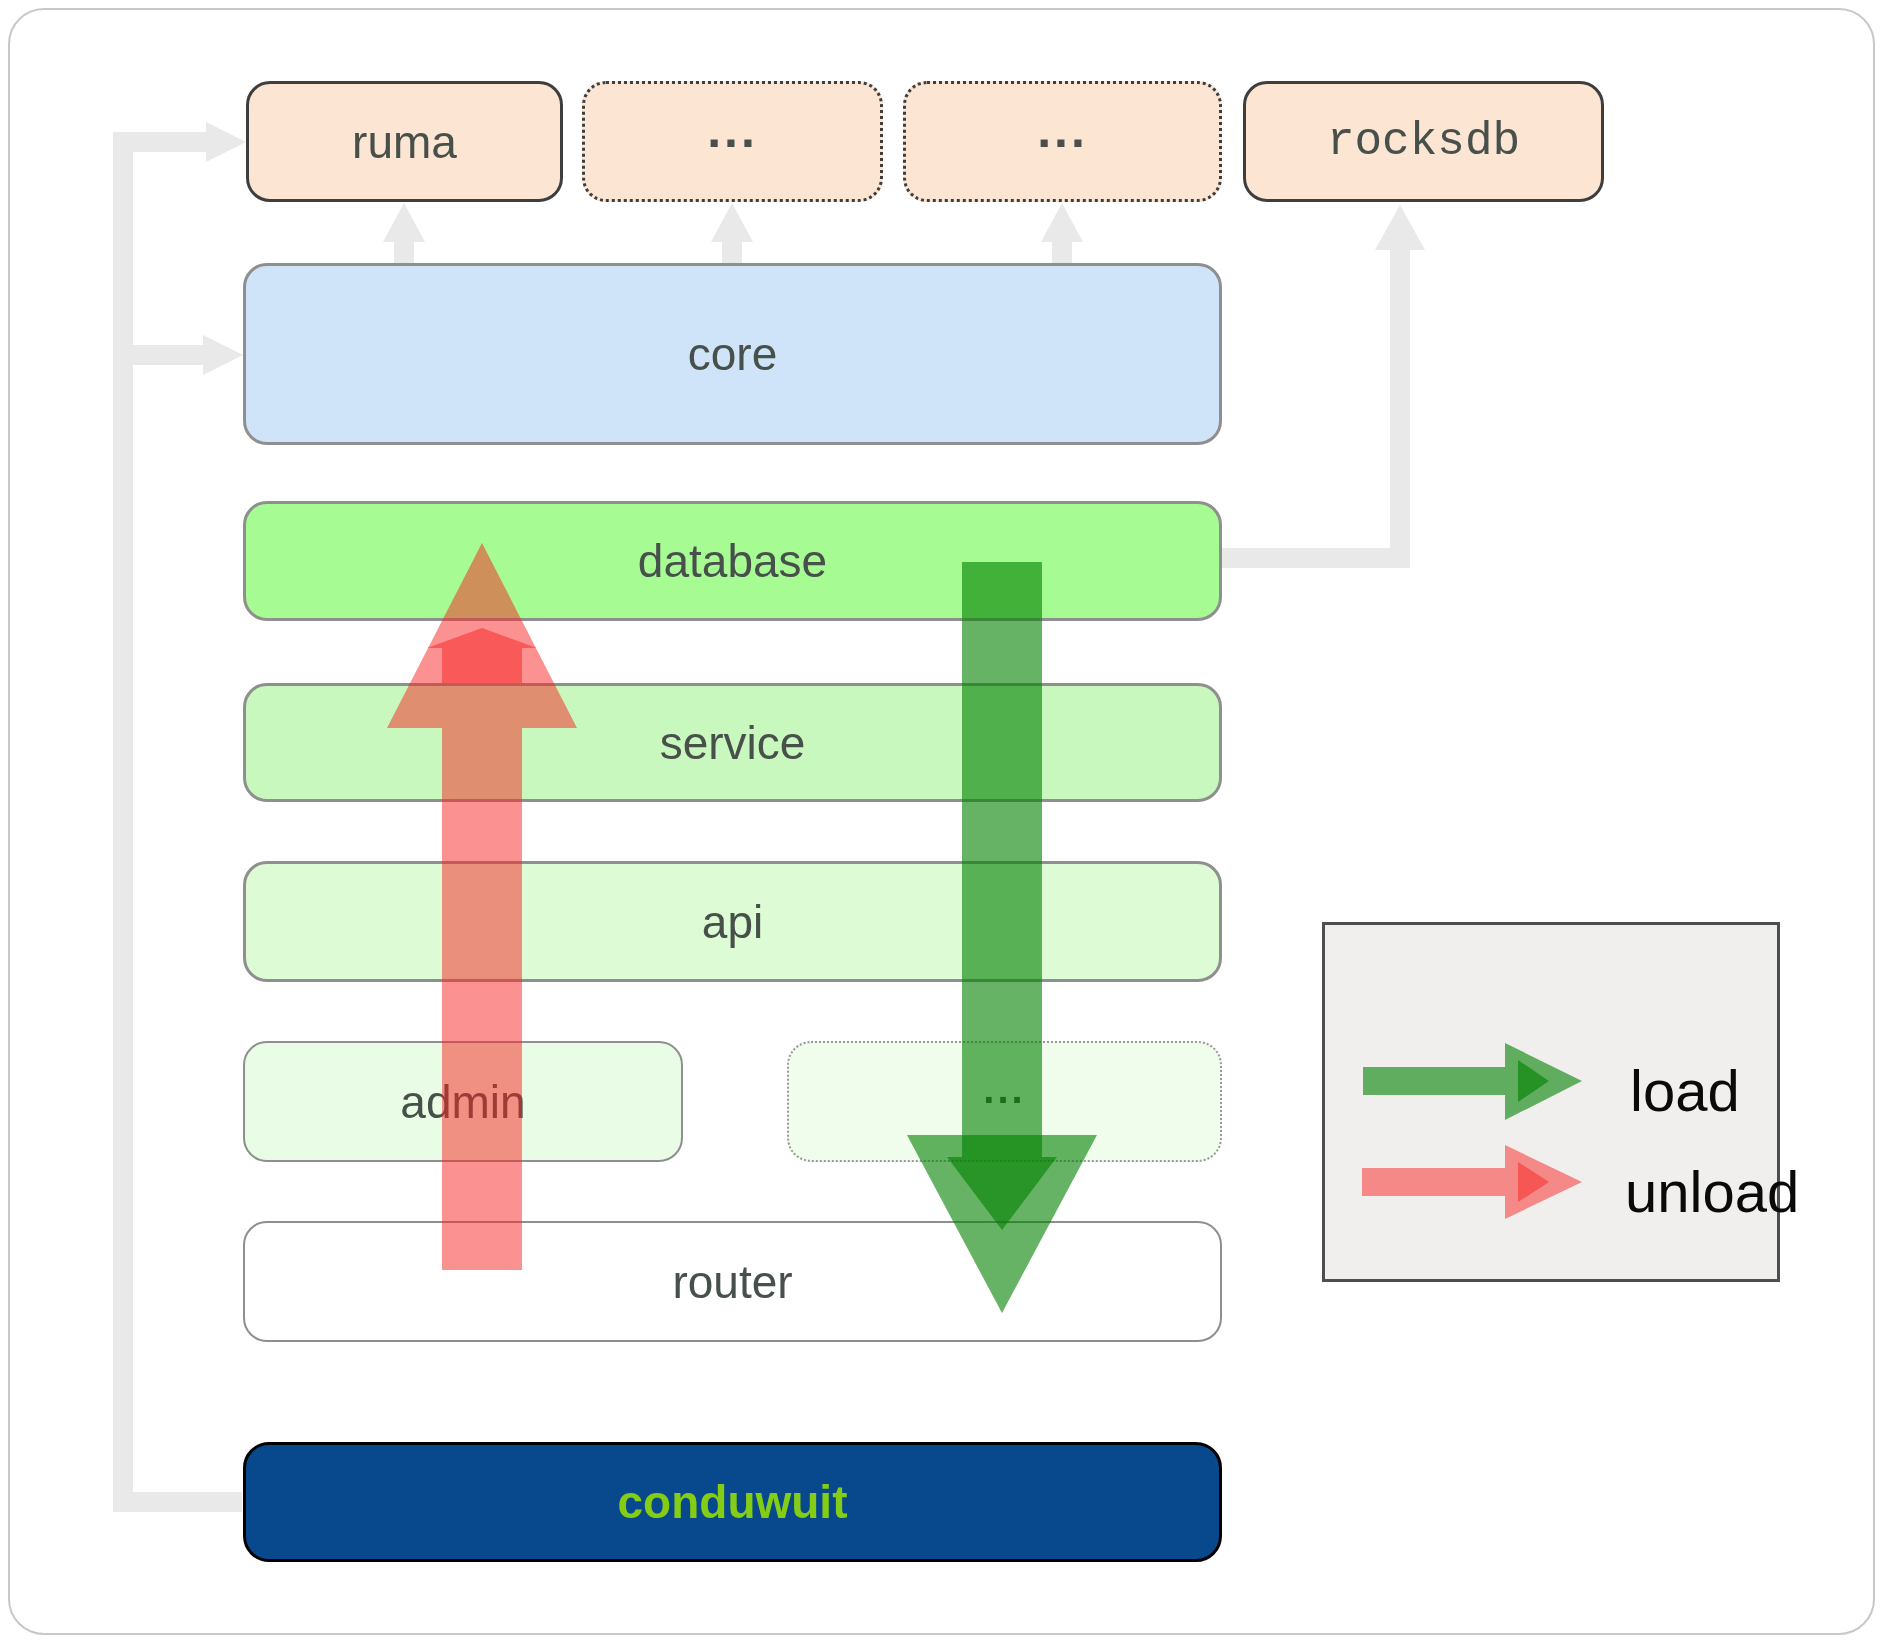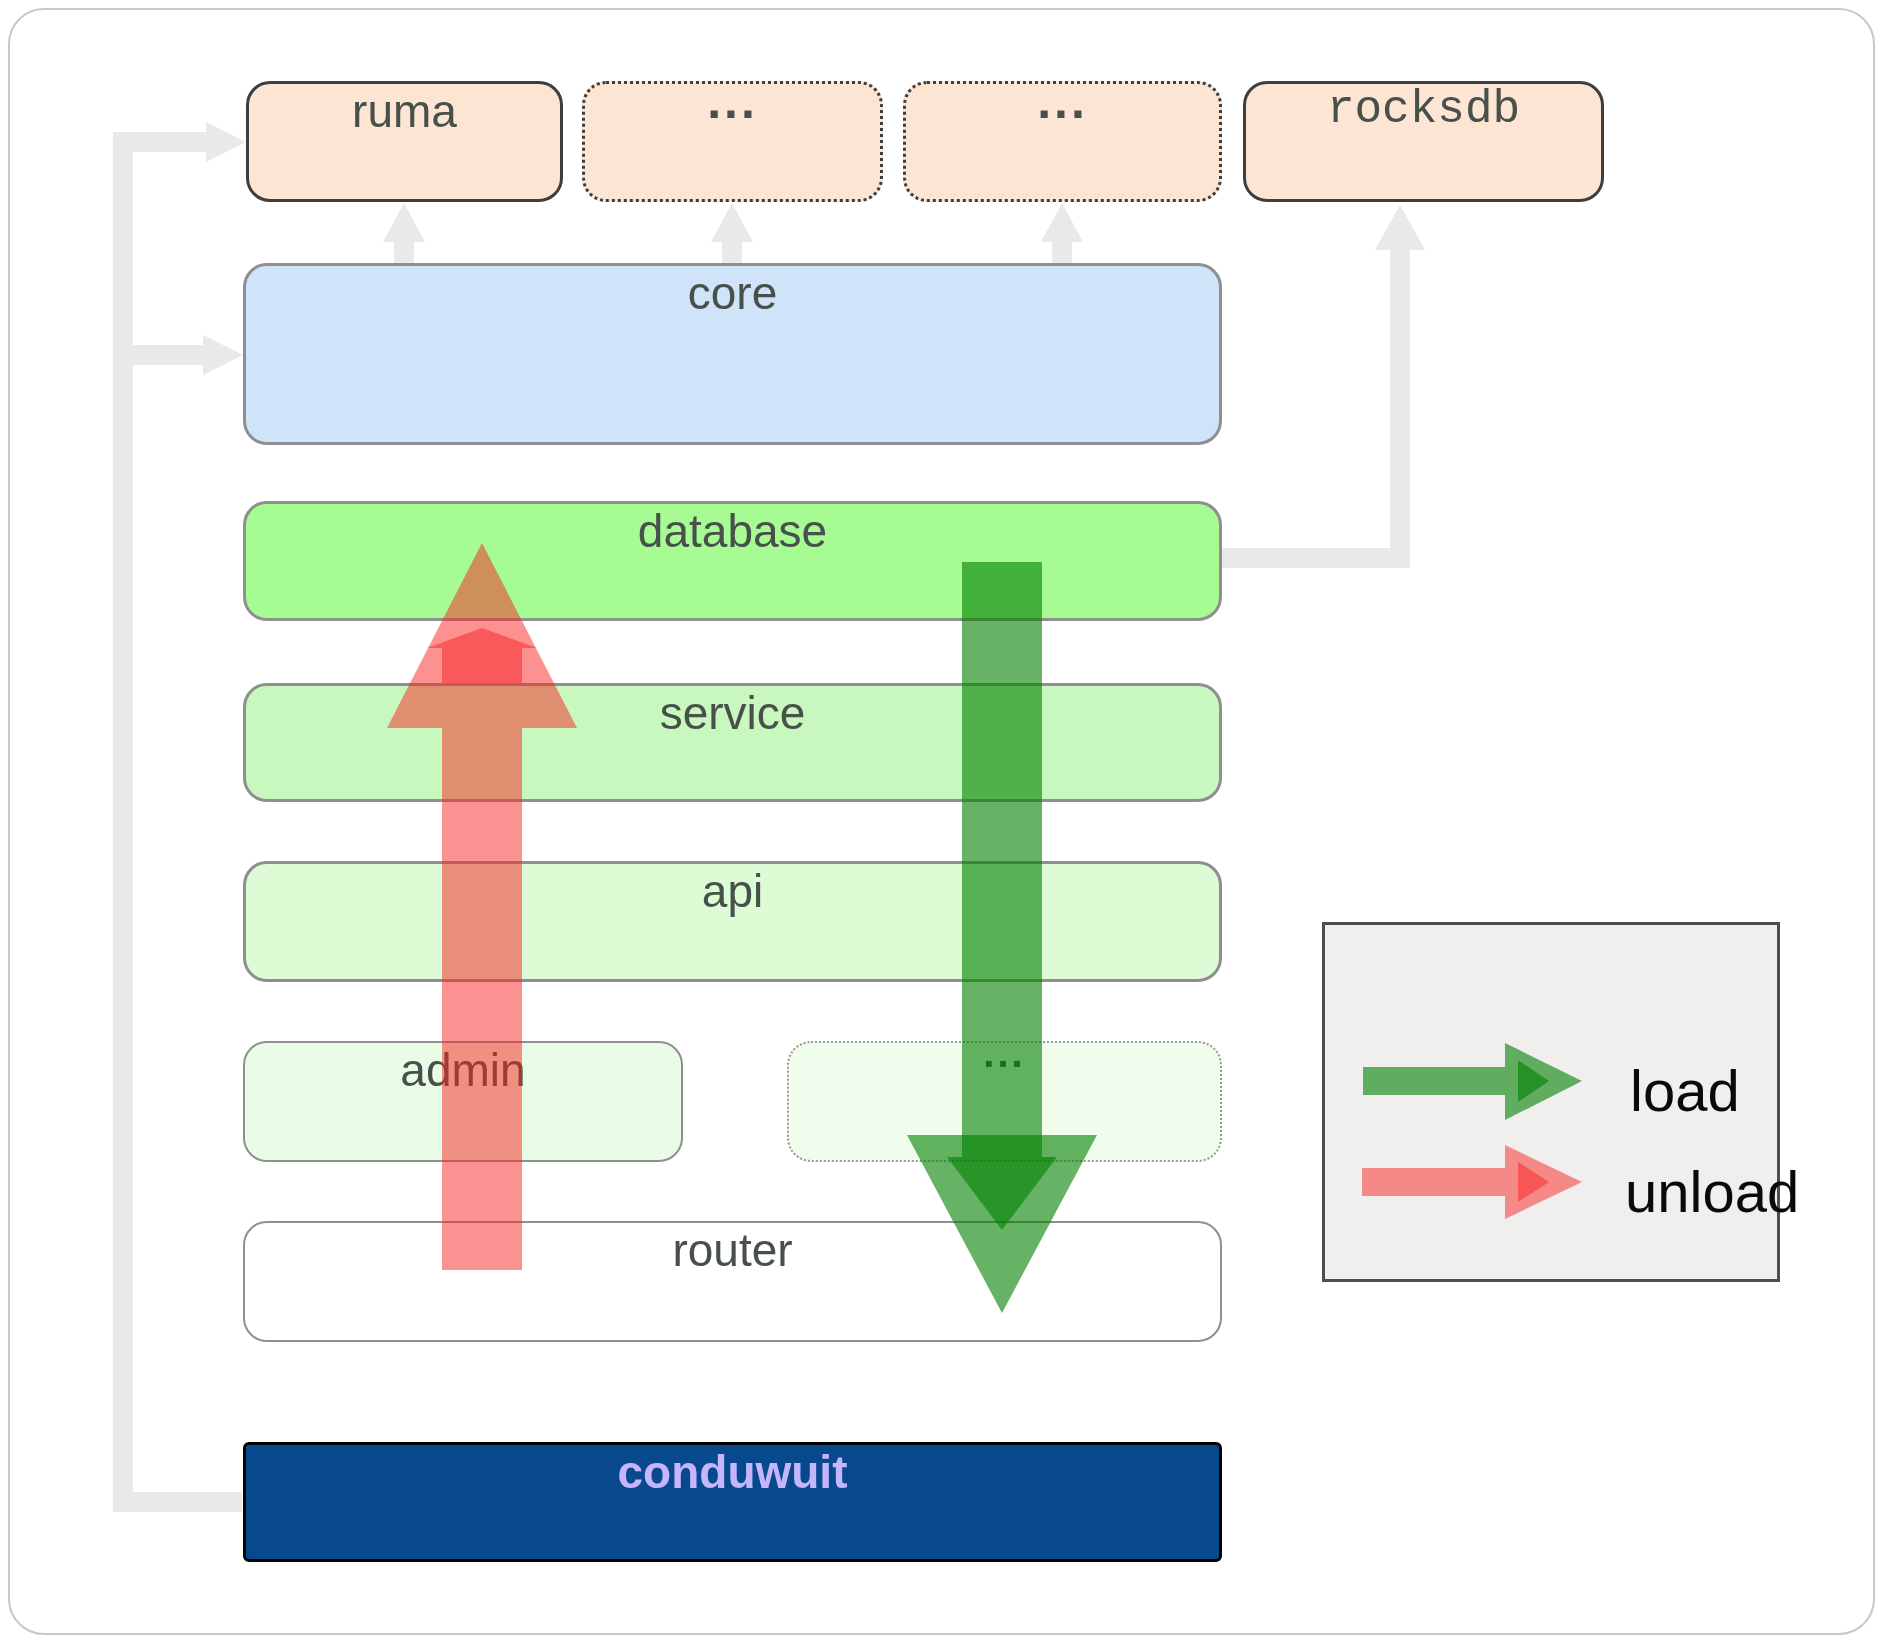--- a/index.html
+++ b/index.html
@@ -1,37 +1,37 @@
 <!DOCTYPE html>
 <html style="--frame-border: #c8c8c8; --dark-border: #3e3e3e; --gray-border: #8f8f8f; --dots-border: #999999; --peach: #fce5d2; --core-blue: #cfe4f8; --db-green: #a6fb92; --svc-green: #c9f8bf; --api-green: #ddfbd4; --admin-green: #e9fce5; --more-green: #f0fdec; --conduwuit-blue: #07498c; --label-text: #47504b; --legend-bg: #f0efed; --legend-border: #4e4e4e; --connector-gray: #e9e9e9; --load: rgba(0,128,0,0.60); --unload: rgba(247,35,33,0.50);"><head>
 <meta charset="utf-8">
 <style>
   html,body{margin:0;padding:0;background:#ffffff;}
   body{width:1883px;height:1643px;position:relative;overflow:hidden;
        font-family:"Liberation Sans","DejaVu Sans",sans-serif;}
   .frame{position:absolute;left:8px;top:8px;right:8px;bottom:8px;
          border:2px solid var(--frame-border);border-radius:36px;}
-  .box{position:absolute;display:flex;align-items:flex-start;justify-content:center;
+  .box{position:absolute;display:flex;align-items:center;justify-content:center;
        box-sizing:border-box;border-radius:24px;
        font-size:46px;color:var(--label-text);}
   .solid-dark{border:3px solid var(--dark-border);}
   .dotted-dark{border:3px dotted var(--dark-border);}
   .gray-border{border:3px solid var(--gray-border);}
   .thin-gray{border:2px solid var(--gray-border);}
   .dotted-gray{border:2px dotted var(--dots-border);}
   .peach{background:var(--peach);}
   .blue{background:var(--core-blue);}
   .db{background:var(--db-green);}
   .svc{background:var(--svc-green);}
   .api{background:var(--api-green);}
   .admin{background:var(--admin-green);}
   .more3{background:var(--more-green);}
   .router{background:#ffffff;}
   .conduwuit{background:var(--conduwuit-blue);border:3px solid #000000;
-             color:#c4b5fd;font-weight:600;border-radius:6px;}
+             color:#84cc16;font-weight:600;border-radius:26px;}
   .dots{font-weight:700;font-size:50px;letter-spacing:3px;transform:translateY(-12px);}
   svg.overlay{position:absolute;left:0;top:0;pointer-events:none;}
   .legend{position:absolute;left:1322px;top:922px;width:458px;height:360px;
           box-sizing:border-box;background:var(--legend-bg);
           border:3px solid var(--legend-border);}
   .legend-title{position:absolute;left:0;top:36px;width:100%;text-align:center;
                 font-size:50px;color:#0a0a0a;}
   .legend-label{position:absolute;font-size:58px;color:#0a0a0a;}
   .legend-label.load{left:305px;top:132px;}
   .legend-label.unload{left:300px;top:233px;}

